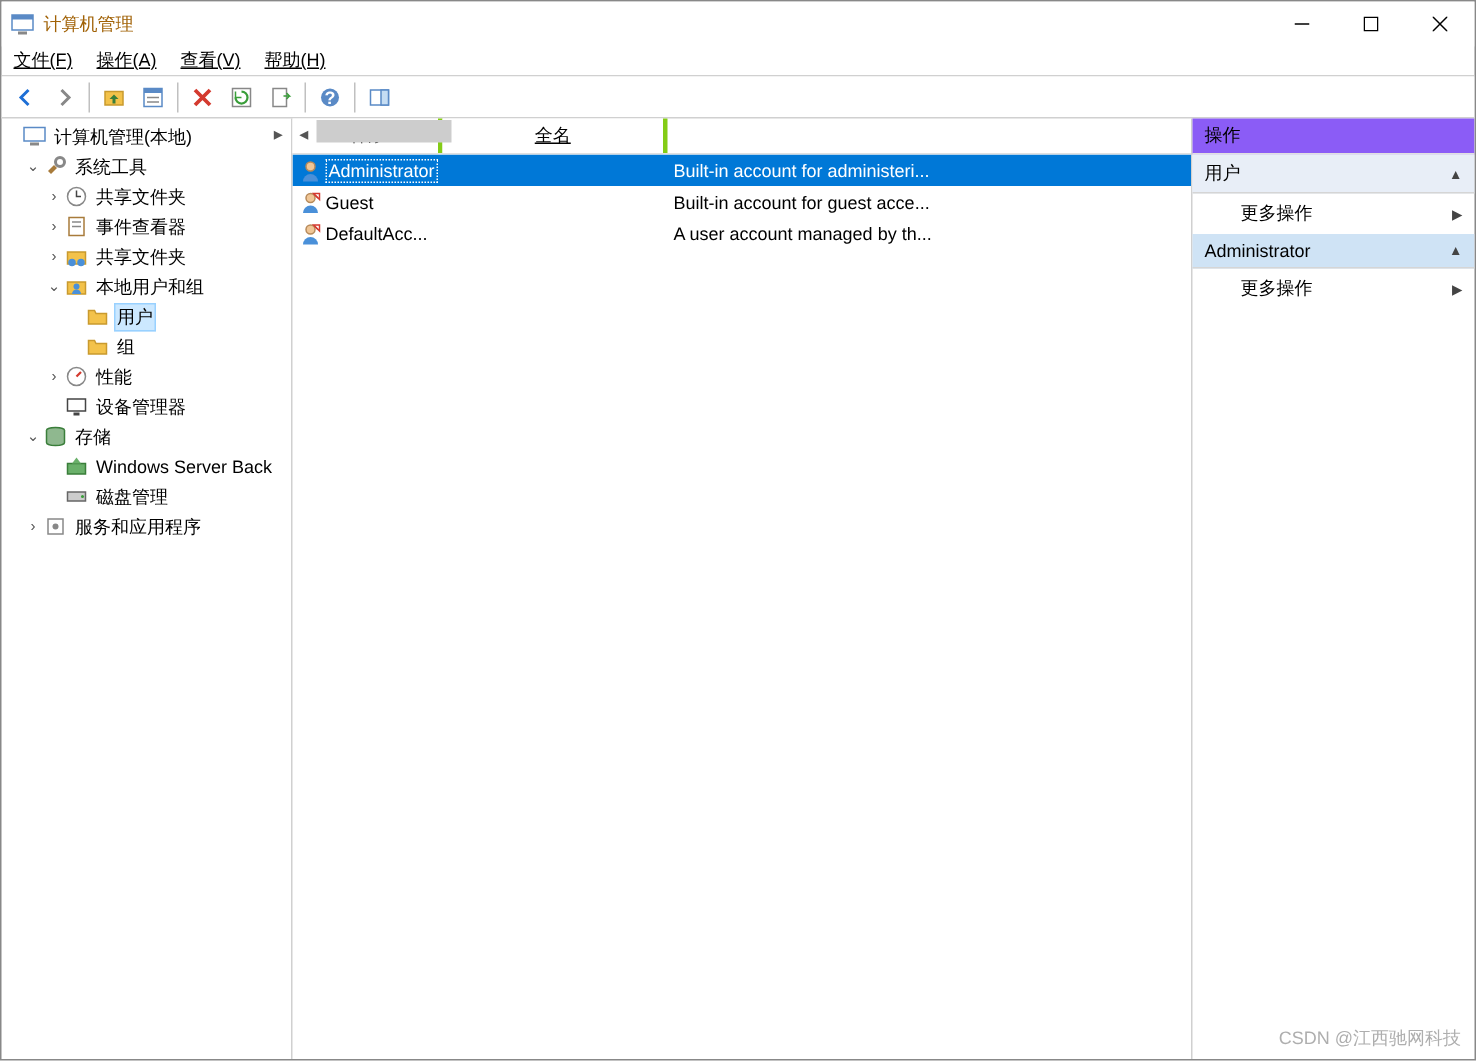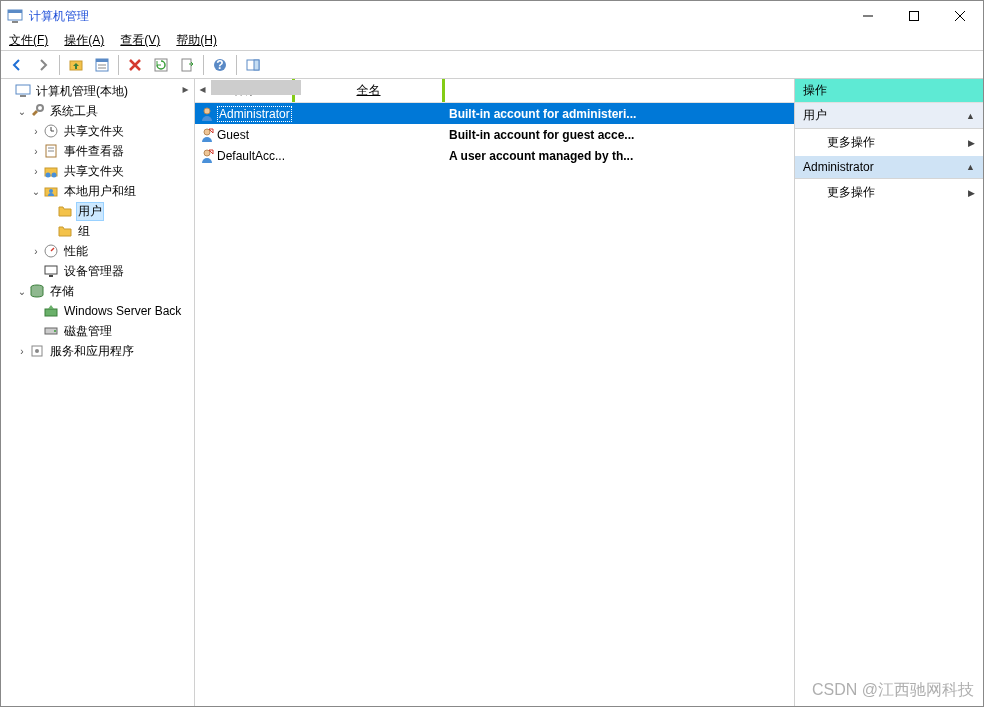--- a/index.html
+++ b/index.html
@@ -1,21 +1,21 @@
 <!DOCTYPE html>
 <html><head>
 <meta charset="utf-8">
 <style>
 * { box-sizing: border-box; margin: 0; padding: 0; font-family: "Microsoft YaHei", "Segoe UI", Tahoma, sans-serif; font-size: 12px; }
 body { background: #fff; width: 984px; height: 707px; overflow: hidden; display: flex; flex-direction: column; border: 1px solid #888; }
 
 
 .titlebar { height: 30px; display: flex; align-items: center; padding: 0 0 0 6px; background: #fff; }
 .titlebar .app-icon { width: 16px; height: 16px; margin-right: 6px; }
-.titlebar .title { flex: 1; color: #1d4ed8; }
+.titlebar .title { flex: 1; color: #a16207; }
 .win-controls { display: flex; }
 .win-btn { width: 46px; height: 30px; display: flex; align-items: center; justify-content: center; cursor: default; }
 
 
 .menubar { height: 20px; display: flex; align-items: center; padding: 0 6px; gap: 12px; border-bottom: 1px solid #d0d0d0; }
 .menu-item { cursor: default; padding: 1px 2px; text-decoration: underline; }
 
 
 .toolbar { height: 28px; display: flex; align-items: center; padding: 0 4px; gap: 2px; border-bottom: 1px solid #d0d0d0; background: #fff; }
 .tb-btn { width: 24px; height: 24px; display: flex; align-items: center; justify-content: center; border: 1px solid transparent; }
@@ -47,33 +47,33 @@
 .col-name { width: 100px; }
 .col-full { width: 150px; text-decoration: underline; }
 .col-desc { flex: 1; }
 .list-body { flex: 1; overflow: auto; }
 .list-row { display: flex; height: 21px; align-items: center; }
 .list-row .cell { padding: 0 4px; overflow: hidden; text-overflow: ellipsis; white-space: nowrap; }
 .list-row.selected { background: #0078d7; color: #fff; }
 .list-row.selected .cell-name-text { background: #0078d7; border: 1px dotted #fff; padding: 0 1px; }
 .cell-name { width: 100px; display: flex; align-items: center; gap: 2px; }
 .cell-full { width: 150px; }
-.cell-desc { flex: 1; font-weight: bold; }
+.cell-desc { flex: 1; }
 .user-icon { width: 16px; height: 16px; flex-shrink: 0; }
 
 
 .actions-panel { width: 188px; display: flex; flex-direction: column; }
-.actions-title { height: 24px; padding: 3px 8px; border-bottom: 1px solid #e0e0e0; background: #5eead4; }
+.actions-title { height: 24px; padding: 3px 8px; border-bottom: 1px solid #e0e0e0; background: #8b5cf6; }
 .actions-section-hdr { background: #e8eef7; padding: 4px 8px; display: flex; justify-content: space-between; align-items: center; border-bottom: 1px solid #d5d5d5; }
 .actions-section-hdr.sel { background: #cfe3f5; }
 .actions-item { padding: 5px 8px 5px 32px; display: flex; justify-content: space-between; align-items: center; cursor: default; }
 .tri { font-size: 9px; color: #444; }
 
 
-.watermark { position: absolute; right: 10px; bottom: 6px; color: rgba(120,120,120,0.6); font-size: 16px; pointer-events: none; }
+.watermark { position: absolute; right: 10px; bottom: 6px; color: rgba(120,120,120,0.6); font-size: 12px; pointer-events: none; }
 
 
 .ico-folder { fill: #f3c24a; stroke: #c99a2e; }
 </style>
 </head>
 <body>
 
 <div class="titlebar">
   <span class="app-icon">
     <svg width="16" height="16" viewBox="0 0 16 16">

